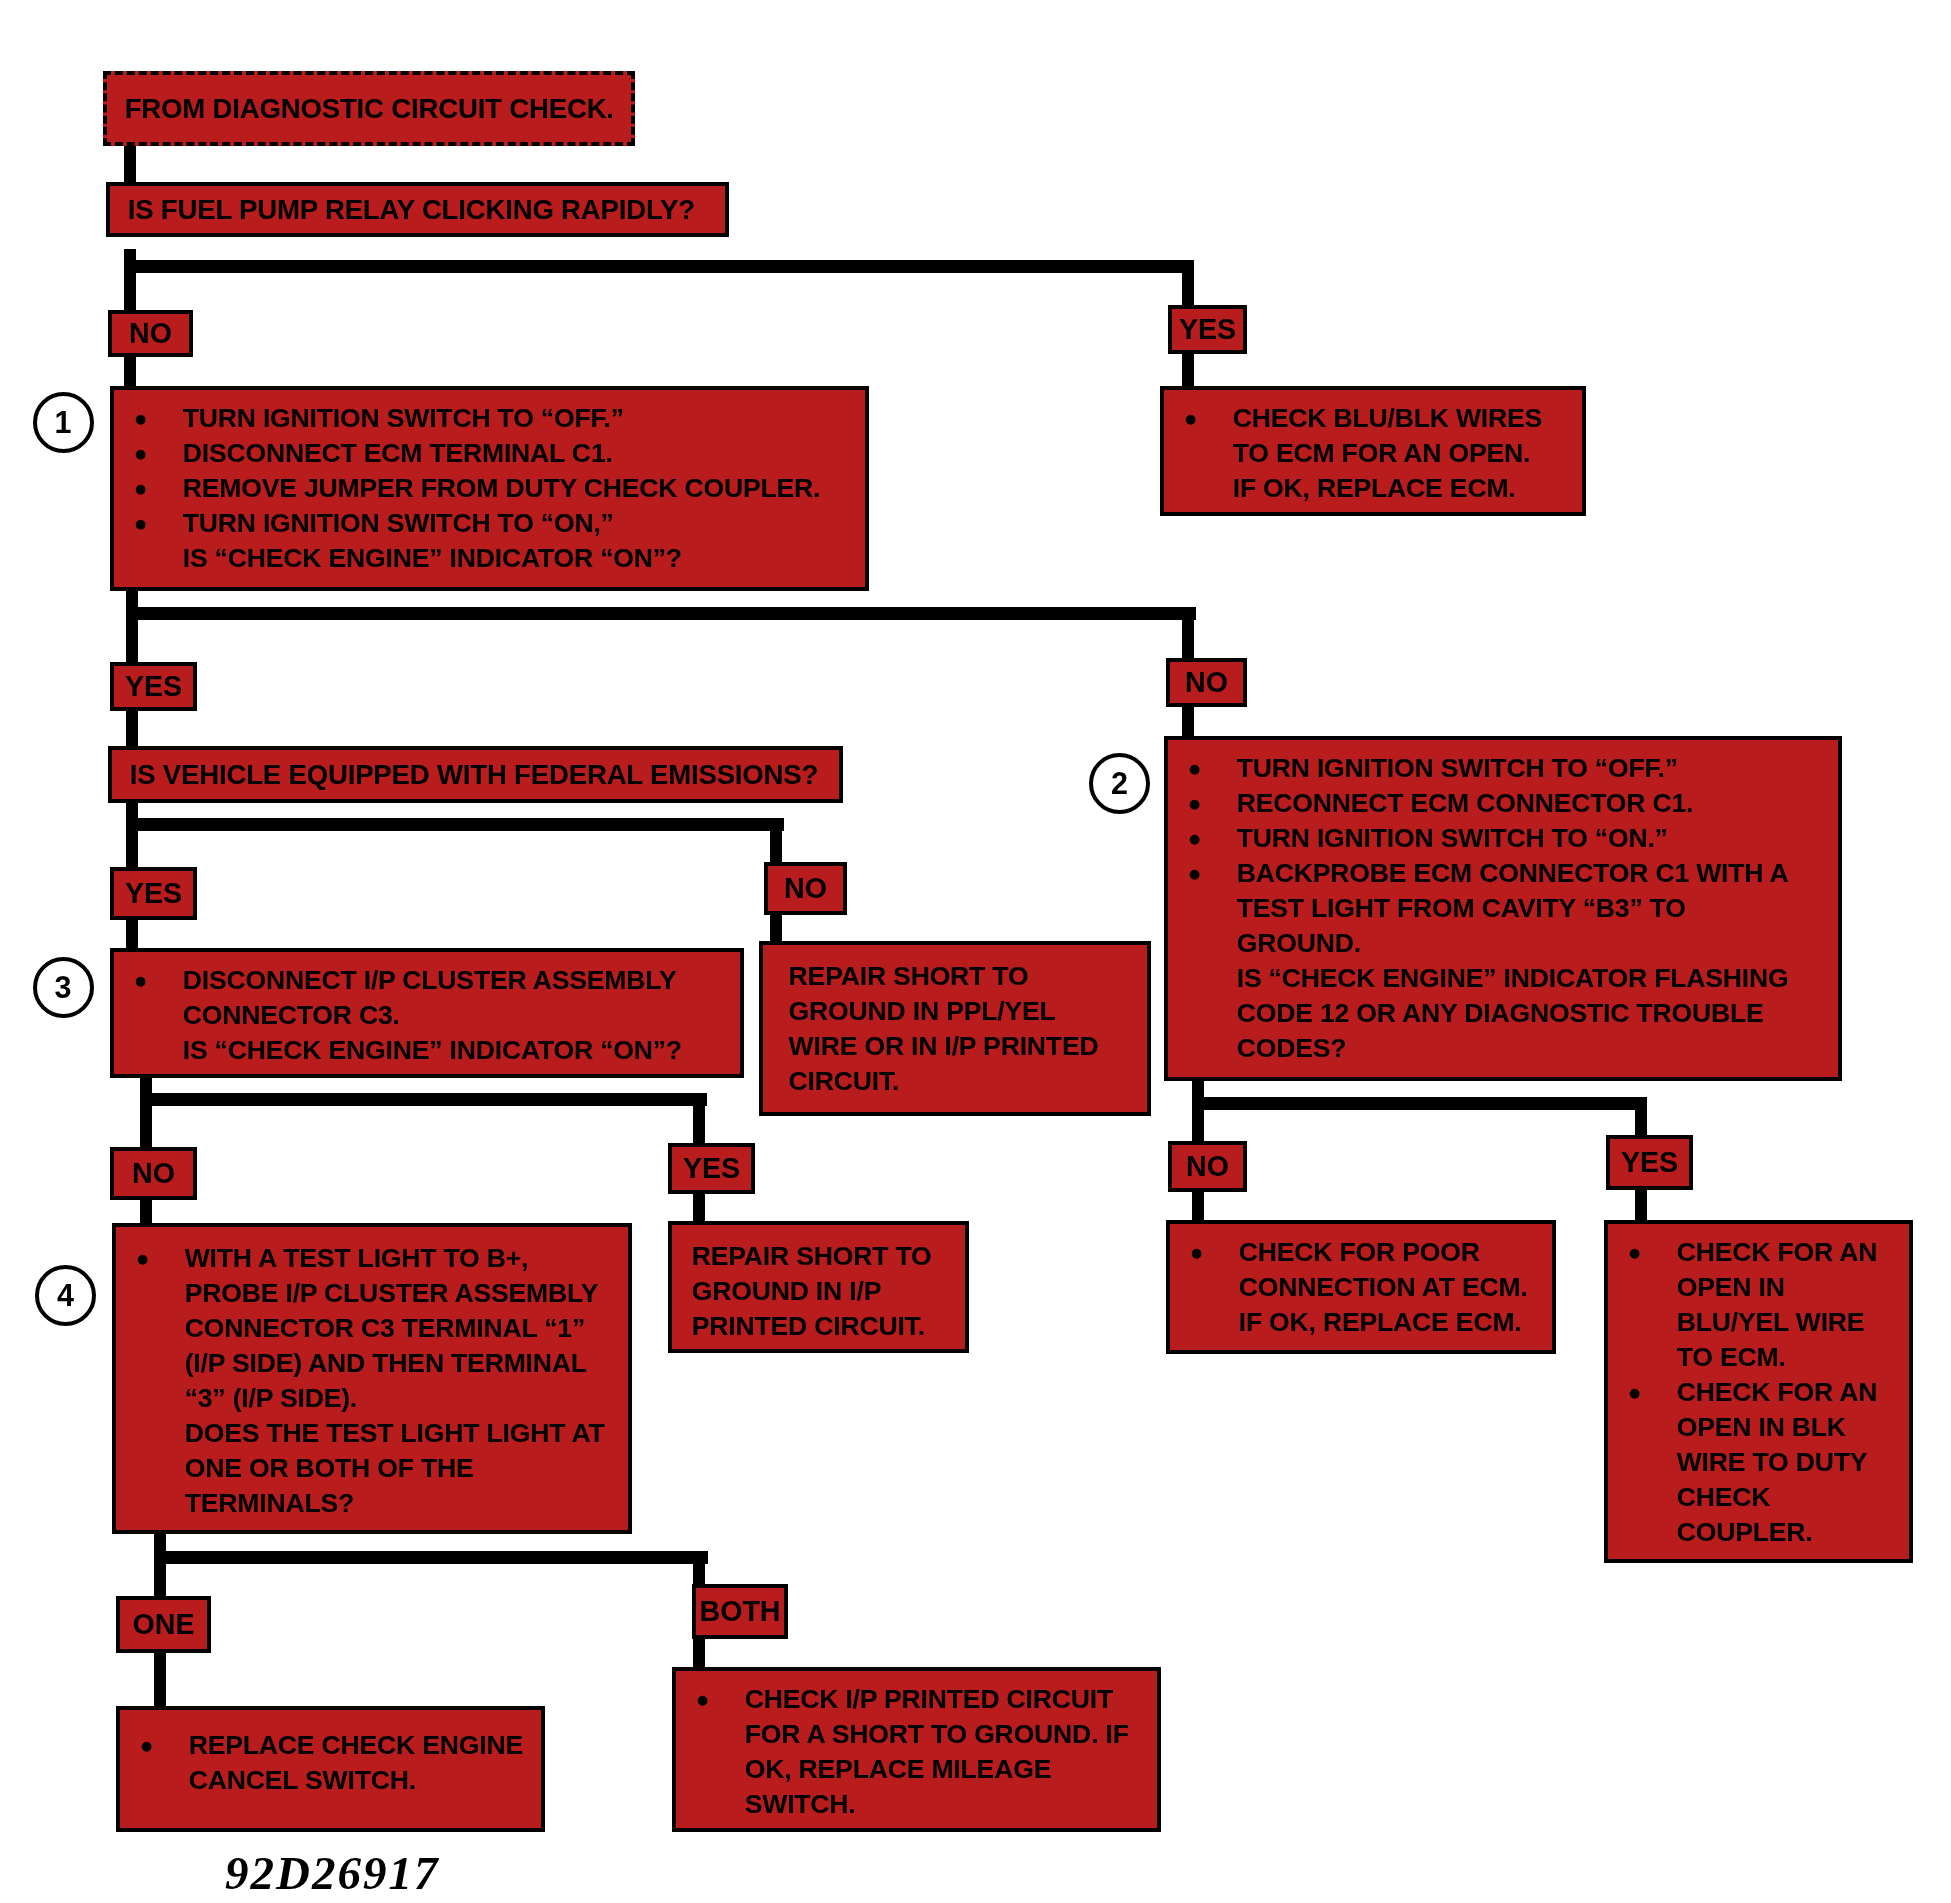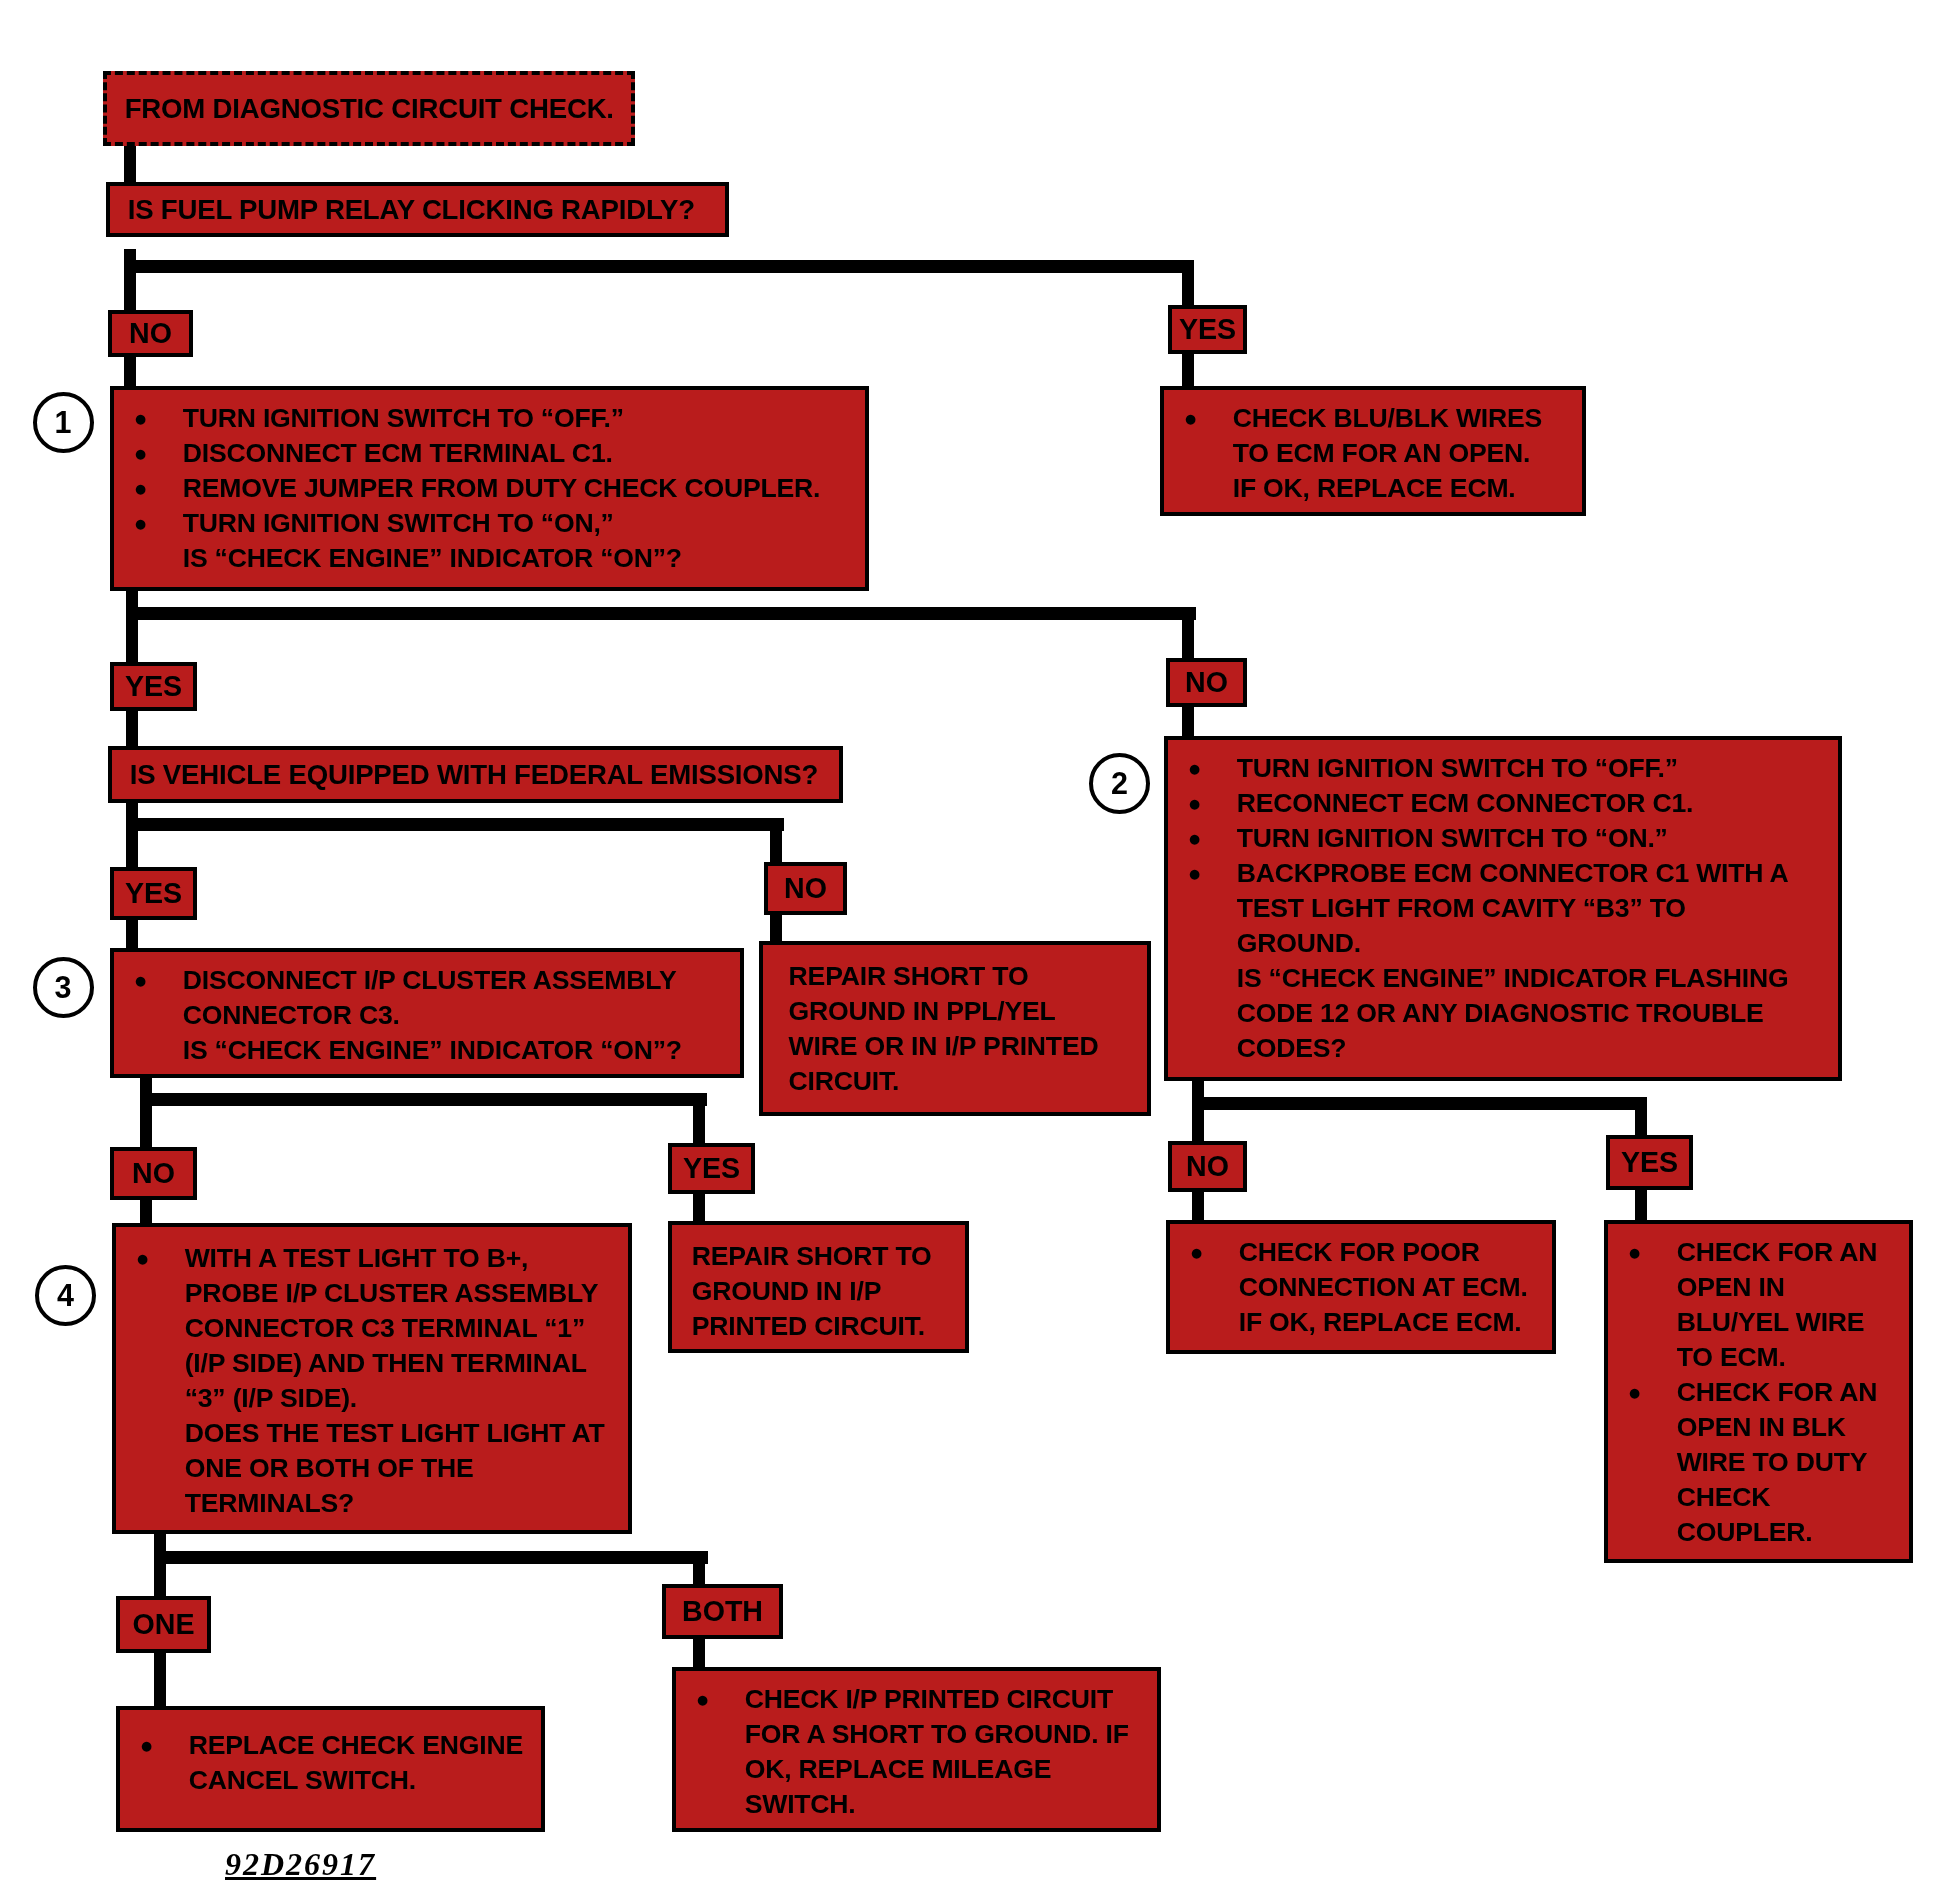--- a/index.html
+++ b/index.html
@@ -15,21 +15,21 @@
   .li{display:flex;align-items:flex-start;}
   .dot{flex:0 0 49px;width:49px;font-size:22.7px;line-height:35px;}
   .dot::before{content:"\25CF";}
   .dot.empty::before{content:"";}
   .txt{flex:1;font-weight:700;font-size:26.6px;line-height:35px;letter-spacing:-0.2px;}
   .plain{font-weight:700;font-size:26.6px;line-height:35px;letter-spacing:-0.2px;}
   .badge{position:absolute;width:61px;height:61px;box-sizing:border-box;border:4.9px solid #000;
          border-radius:50%;background:#fff;display:flex;align-items:center;justify-content:center;
          font-weight:700;font-size:30.5px;}
   .figcode{position:absolute;font-family:"Liberation Serif",serif;font-style:italic;
-           font-weight:700;font-size:32px;letter-spacing:2px;text-decoration:underline;}
+           font-weight:700;font-size:47px;letter-spacing:2px;}
 </style>
 </head>
 <body>
 
 <div class="canvas">
 
   <div class="ln" style="left:124px;top:144px;width:11.8px;height:41px"></div>
   <div class="ln" style="left:124px;top:249px;width:11.8px;height:63px"></div>
   <div class="ln" style="left:124px;top:260px;width:1070px;height:12.8px"></div>
   <div class="ln" style="left:1182px;top:260px;width:11.8px;height:47px"></div>
@@ -177,21 +177,21 @@
         <span class="dot"></span>
         <span class="txt">CHECK FOR AN OPEN IN BLU/YEL WIRE TO ECM.</span>
       </div>
     <div class="li">
         <span class="dot"></span>
         <span class="txt">CHECK FOR AN OPEN IN BLK WIRE TO DUTY CHECK COUPLER.</span>
       </div>
   </div>
 
   <div class="box lbl" style="left:116px;top:1596px;width:95px;height:57px">ONE</div>
-  <div class="box lbl" style="left:662px;top:1584px;width:121px;height:55px">BOTH</div>
+  <div class="box lbl" style="left:692px;top:1584px;width:96px;height:55px">BOTH</div>
 
   <div class="box list" style="left:116px;top:1706px;width:429px;height:126px;padding-top:17.7px;padding-right:7.9px">
     <div class="li">
         <span class="dot"></span>
         <span class="txt">REPLACE CHECK ENGINE CANCEL SWITCH.</span>
       </div>
   </div>
 
   <div class="box list" style="left:672px;top:1667px;width:489px;height:165px">
     <div class="li">

